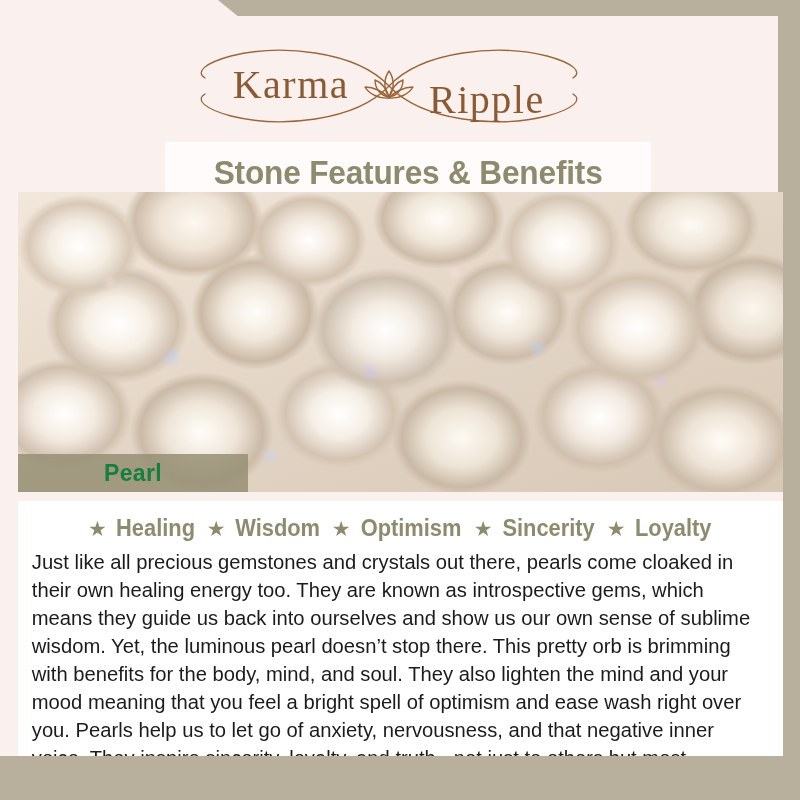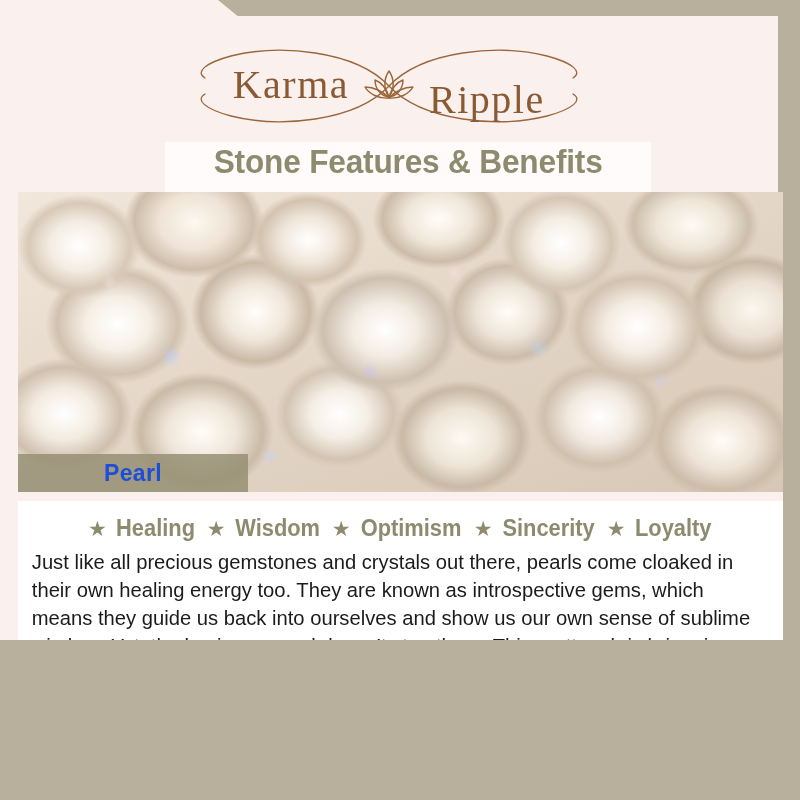--- a/index.html
+++ b/index.html
@@ -12,21 +12,21 @@
     height: 800px;
     overflow: hidden;
     font-family: "Liberation Sans", sans-serif;
     background: #b8b09c;
   }
 
   
   .page {
     position: relative;
     width: 800px;
-    height: 640px;
+    height: 756px;
     background: #b8b09c;      
     overflow: hidden;
   }
 
   
   .pink-panel {
     position: absolute;
     left: 0;
     top: 16px;
     width: 778px;
@@ -107,21 +107,21 @@
 
   
   .title-banner {
     position: absolute;
     left: 165px;
     top: 142px;
     width: 486px;
     height: 50px;
     background: rgba(255,255,255,0.72);
     display: flex;
-    align-items: flex-start;
+    align-items: flex-end;
     justify-content: center;
   }
   .title-banner h1 {
     margin: 0;
     font-family: "Liberation Sans Narrow", "Liberation Sans", sans-serif;
     font-weight: bold;
     font-size: 34px;
     letter-spacing: -0.2px;
     color: #8e8a6e;
     transform: scaleX(0.93);
@@ -189,21 +189,21 @@
     height: 38px;
     background: rgba(150,144,116,0.86);
     display: flex;
     align-items: center;
     justify-content: center;
   }
   .stone-plate span {
     font-family: "Liberation Sans Narrow", "Liberation Sans", sans-serif;
     font-weight: bold;
     font-size: 23px;
-    color: #1d4ed8;
+    color: #15803d;
     letter-spacing: 0.3px;
   }
 
   
   .photo-divider {
     position: absolute;
     left: 18px;
     top: 492px;
     width: 765px;
     height: 9px;

